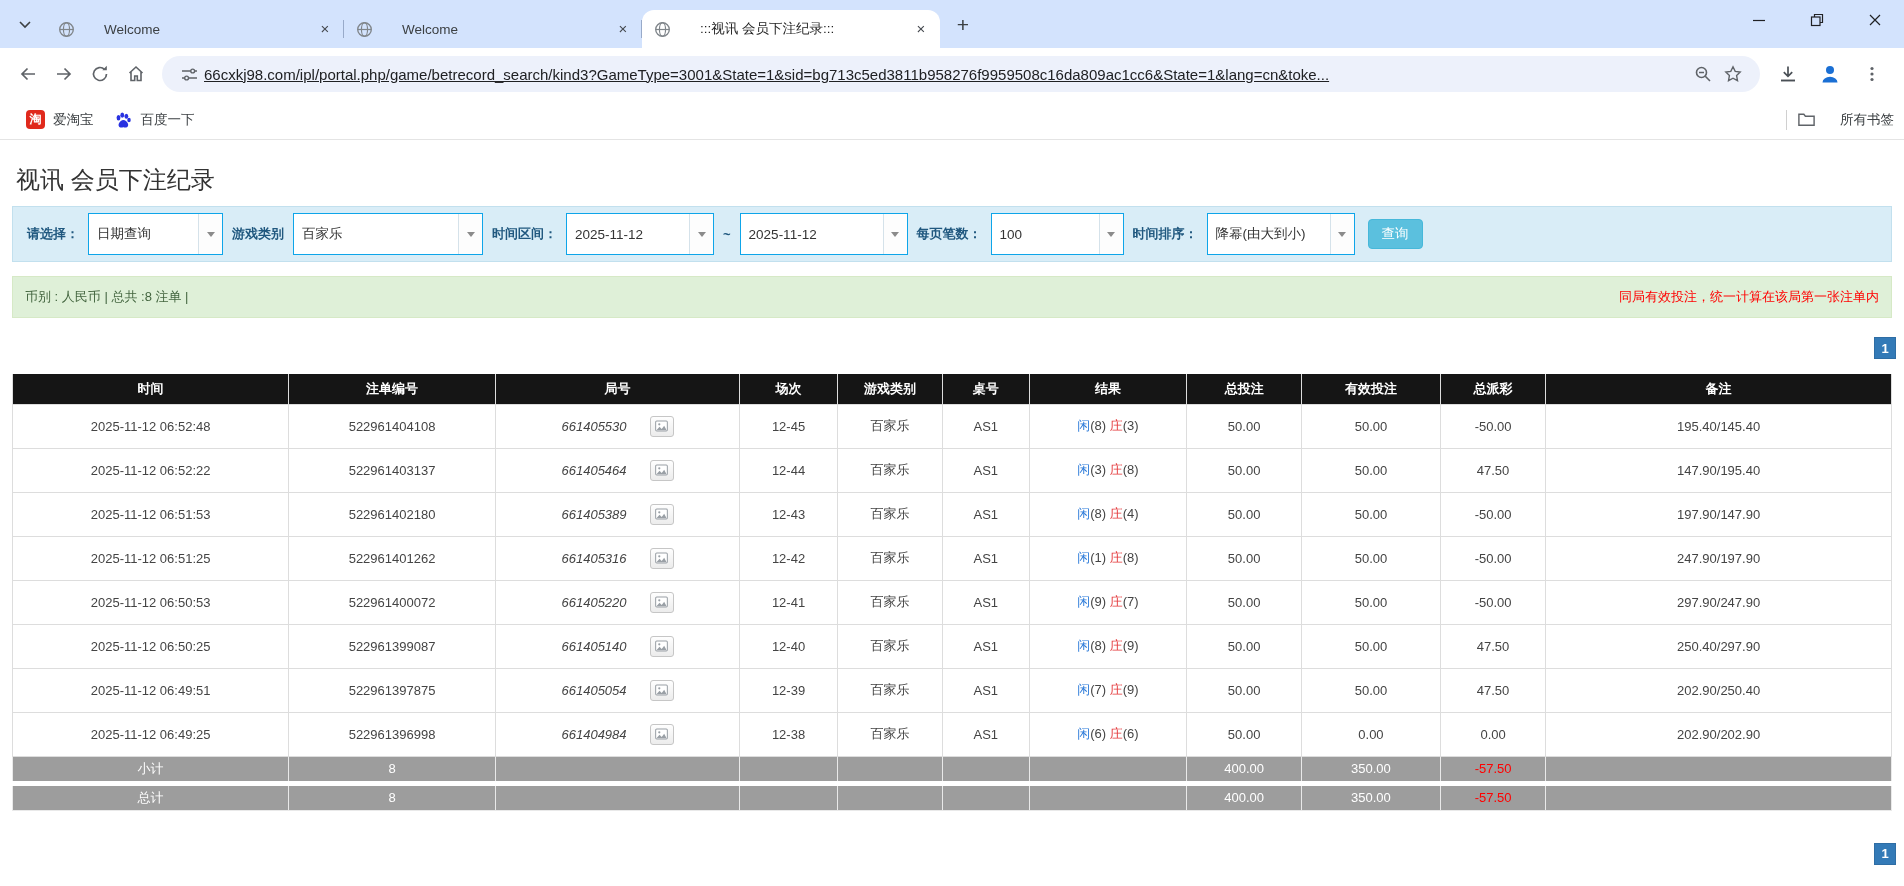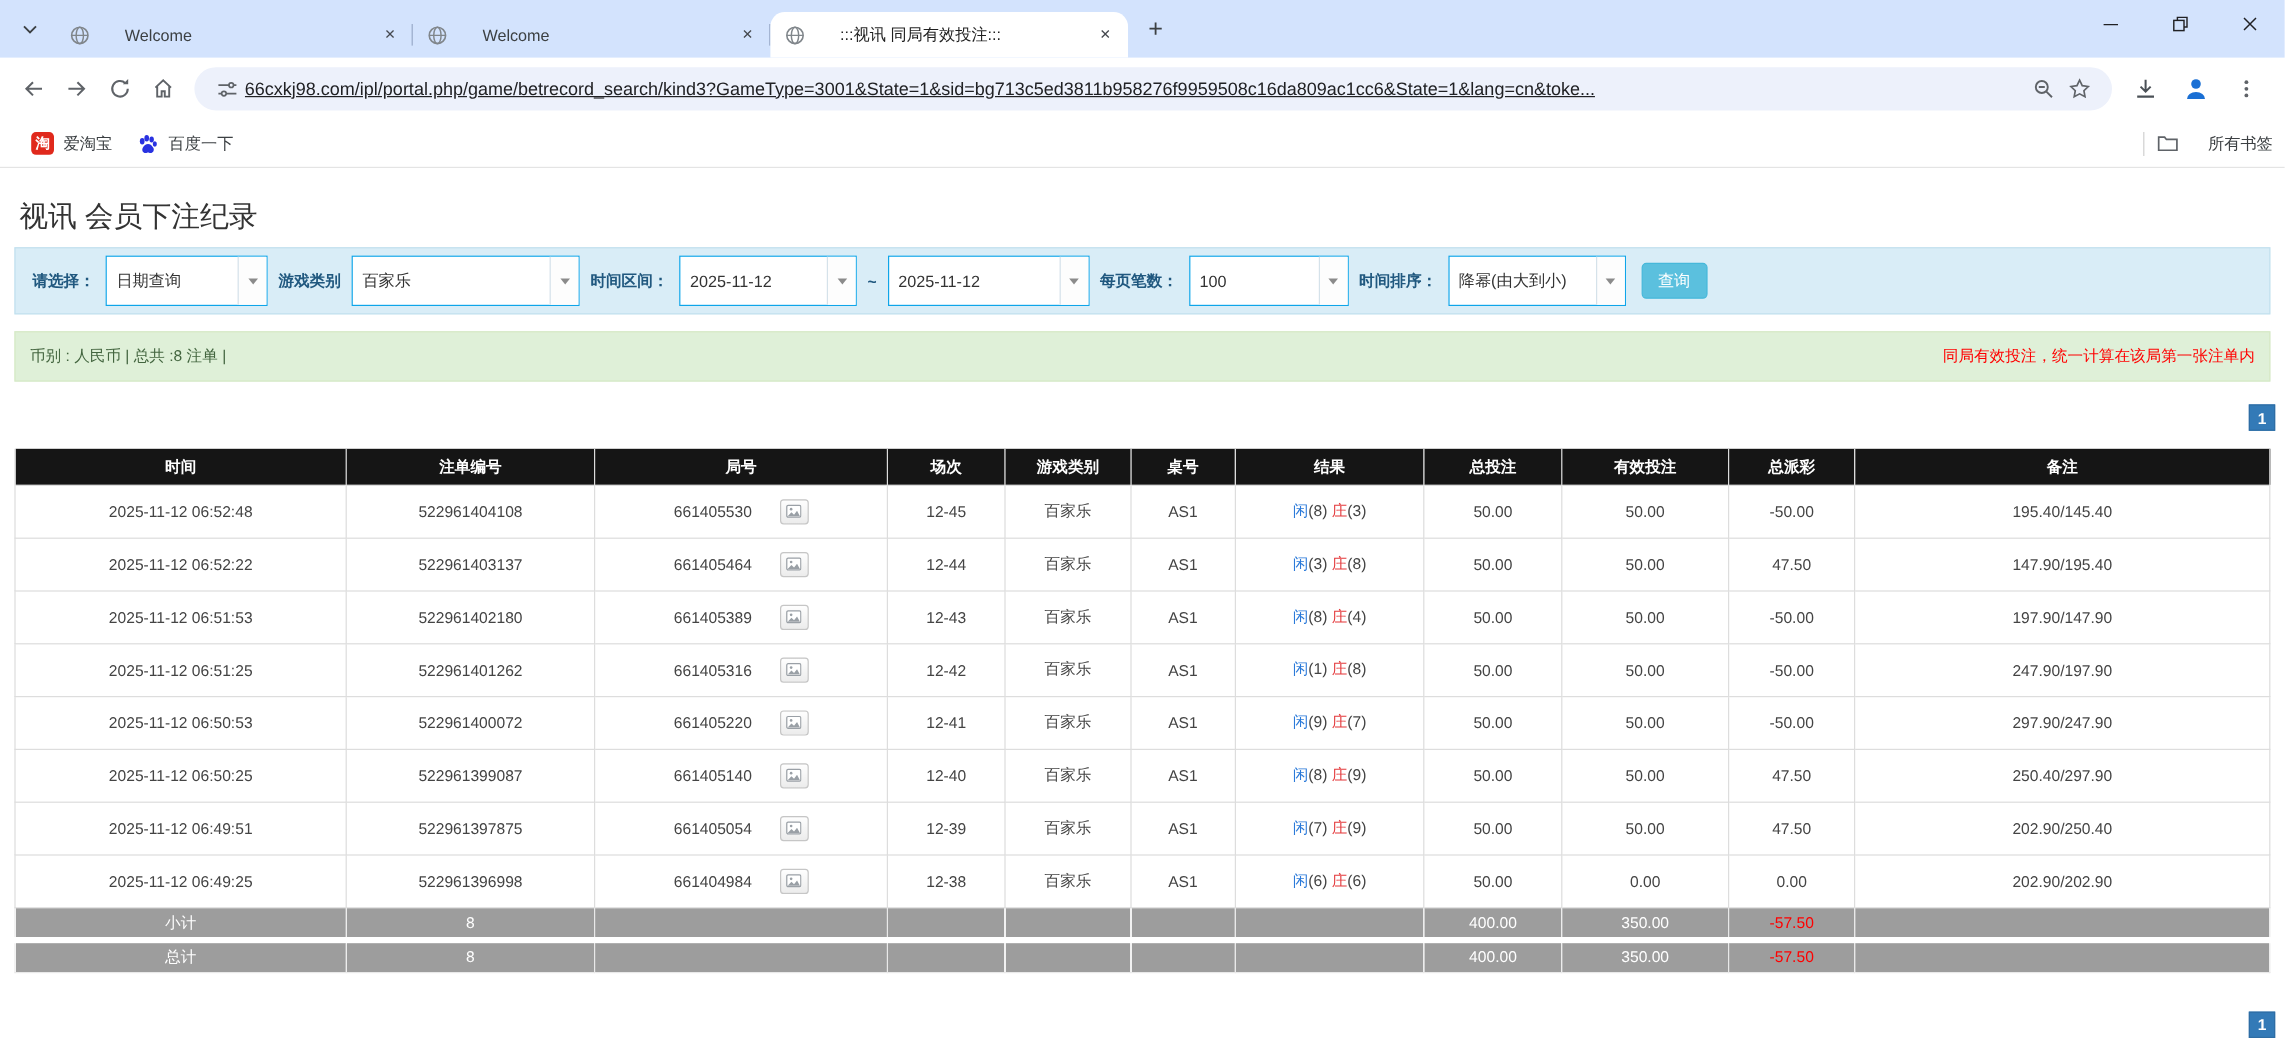--- a/index.html
+++ b/index.html
@@ -66,21 +66,21 @@
   .pager.bottom{margin-top:32px;}
   .pager-btn{min-width:22px; height:22px; background:var(--pager-blue); color:#fff; border:1px solid #2e6da4; font-size:13px; font-weight:bold; display:flex; align-items:center; justify-content:center; cursor:pointer;}
 
   table.bet{width:1880px; margin:15px 12px 0 12px; border-collapse:collapse; table-layout:fixed; font-size:13px;}
   table.bet th{background:var(--thead-bg); color:#fff; font-weight:bold; height:30px; border-right:1px solid #dcdcdc; border-left:1px solid #dcdcdc; text-align:center;}
   table.bet td{height:44px; text-align:center; color:var(--text-dark); border:1px solid var(--row-border); background:#fff; overflow:hidden; white-space:nowrap;}
   td.cell-totalbet{color:var(--link-blue); cursor:pointer;}
   .res-p{color:var(--link-blue);}
   .res-b{color:var(--banker-red);}
   .neg{color:var(--red);}
-  .round-wrap{display:inline-flex; align-items:center; gap:23px;}
+  .round-wrap{display:inline-flex; align-items:center; gap:23px;font-style:italic;}
   .img-btn{width:24px; height:21px; border:1px solid #c6c6c6; border-radius:3px; background:linear-gradient(#fefefe,#ececec); display:inline-flex; align-items:center; justify-content:center; cursor:pointer;}
   tr.tfoot-row td{background:var(--footer-gray); color:#fff; height:27px; border:1px solid #e9e9e9;}
   tr.tfoot-row td.neg{color:var(--red);}
   tr.tfoot-row.total td{border-top:5px solid #fff;}
   .icon-svg{display:block;}
 </style>
 </head>
 <body>
 
 <div class="browser">
@@ -117,21 +117,21 @@
           <span class="tab-divider"></span>
         </div>
         <div class="tab active">
           <span class="favicon">
             <svg class="icon-svg" width="17" height="17" viewBox="0 0 20 20">
               <circle cx="10" cy="10" r="8" fill="none" stroke="#80868b" stroke-width="1.6"></circle>
               <ellipse cx="10" cy="10" rx="3.6" ry="8" fill="none" stroke="#80868b" stroke-width="1.4"></ellipse>
               <path d="M2.3 10h15.4" stroke="#80868b" stroke-width="1.4"></path>
             </svg>
           </span>
-          <span class="tab-title">:::视讯 同局有效投注:::</span>
+          <span class="tab-title">:::视讯 会员下注纪录:::</span>
           <button class="tab-close">×</button>
         </div>
       </div>
     <button class="new-tab">+</button>
     <div class="win-controls">
       <button>
         <svg class="icon-svg" width="14" height="14" viewBox="0 0 14 14">
             <path d="M1 7.5h12" stroke="#202124" stroke-width="1.2"></path>
           </svg>
       </button>

